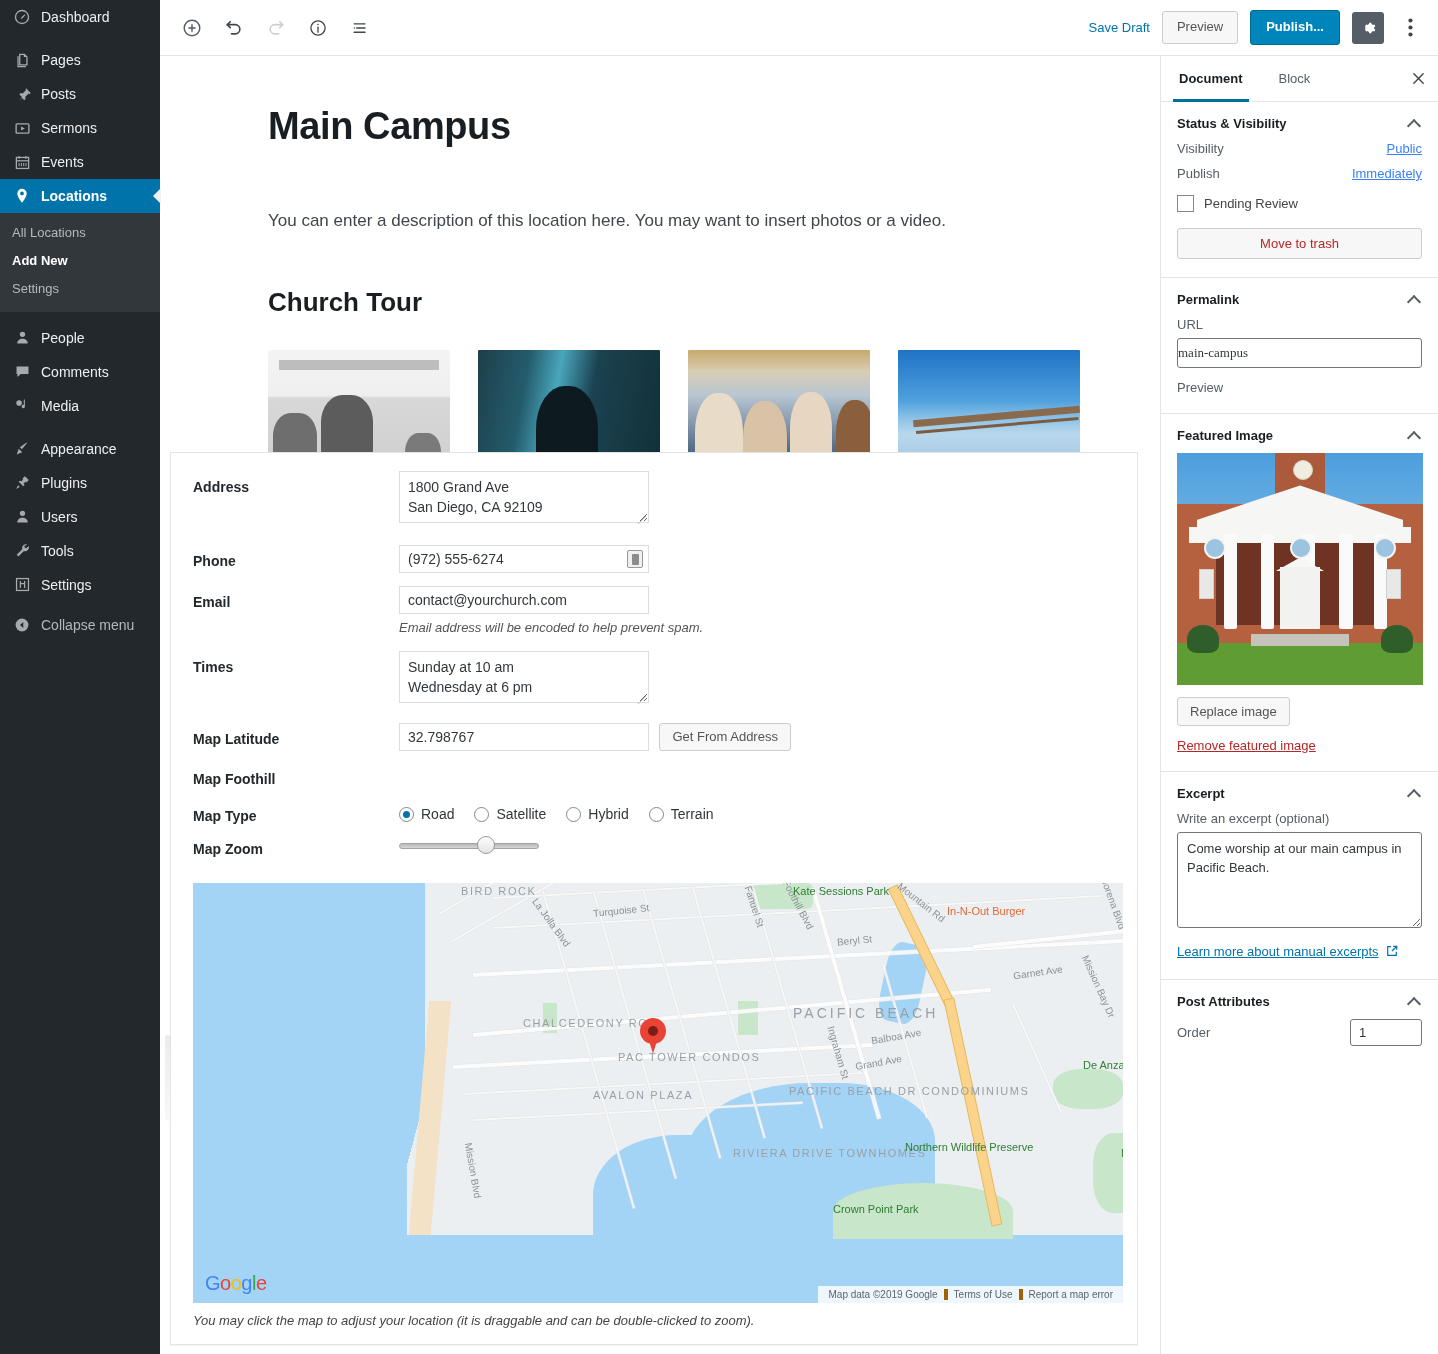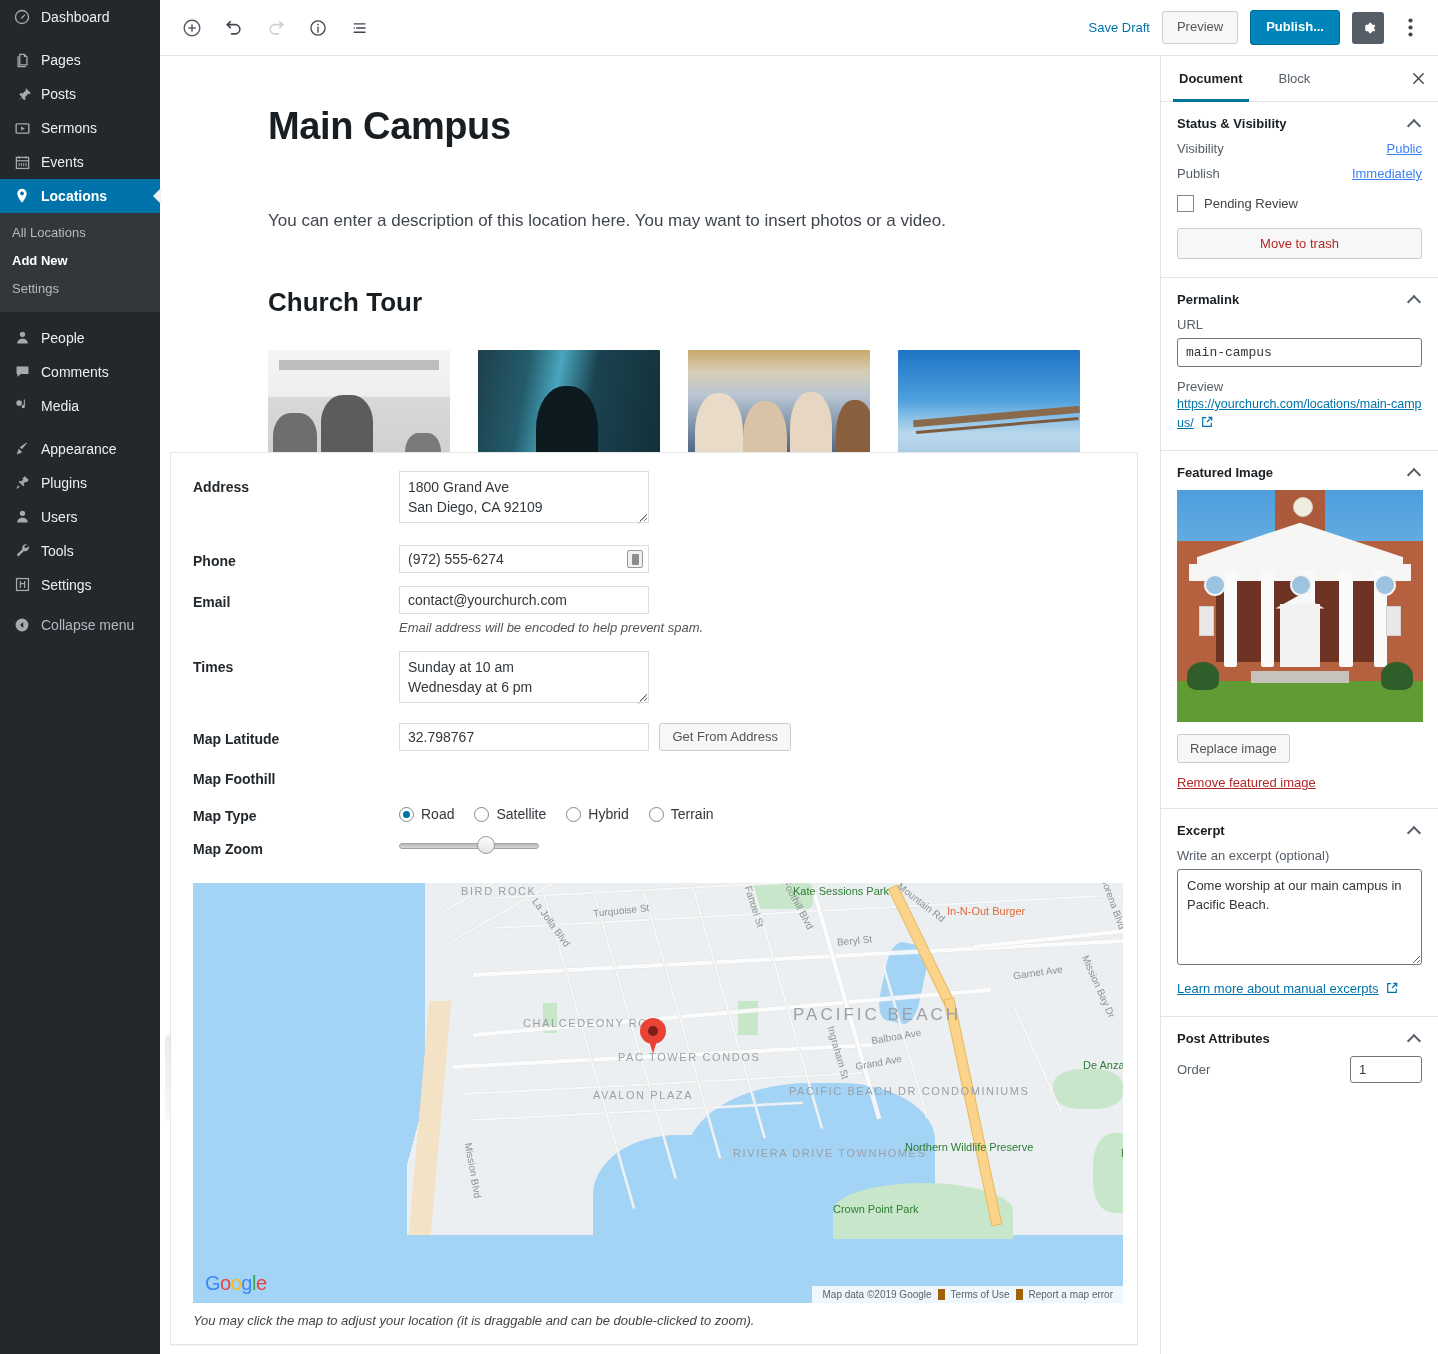--- a/index.html
+++ b/index.html
@@ -250,21 +250,21 @@
     letter-spacing:-0.5px; font-family:"Liberation Sans", sans-serif;
   }
   .gmark span:nth-child(1){color:#4285f4;} .gmark span:nth-child(2){color:#ea4335;}
   .gmark span:nth-child(3){color:#fbbc05;} .gmark span:nth-child(4){color:#4285f4;}
   .gmark span:nth-child(5){color:#34a853;} .gmark span:nth-child(6){color:#ea4335;}
   .map-credits {
     position:absolute; right:0; bottom:0; height:17px; background:rgba(255,255,255,.82);
     display:flex; align-items:center; gap:0; font-size:10px; color:#5f6368; padding:0 4px;
   }
   .map-credits span { padding:0 6px; }
-  .map-credits span + span { border-left:7px solid #a16207; }
+  .map-credits span + span { border-left:4px solid #a16207; }
   .map-note {
     font-size:13px; font-style:italic; color:#444; padding:10px 22px 16px 22px;
   }
 
   
   #settings {
     position:absolute; right:0; top:56px; width:278px; height:1298px;
     background:#fff; border-left:1px solid #e2e4e7; z-index:22; overflow:hidden;
   }
   .set-tabs {
@@ -306,22 +306,22 @@
   .set-link { color:#3b82f6; text-decoration:underline; cursor:pointer; font-size:13px;text-align:center; }
   .pend-row { display:flex; align-items:center; gap:10px; margin:14px 0 16px 0; }
   .pend-box { width:17px; height:17px; border:1px solid #7e8993; background:#fff; cursor:pointer; }
   .pend-lbl { font-size:13px; color:#444; }
   .trash-btn {
     width:100%; text-align:center; font-size:13px; color:#b52727; background:#f7f7f7;
     border:1px solid #ccc; border-radius:3px; padding:7px 0; cursor:pointer;
   }
   .field-lbl { font-size:13px; color:#555d66; margin-bottom:6px; }
   .set-input {
-    width:100%; border:1px solid #757575; border-radius:3px; padding:6px 8px;
-    font-size:13px; font-family:Liberation Mono, monospace; color:#32373c; outline:none;
+    width:100%; border:1px solid #757575; border-radius:3px; padding:6px 0;
+    font-size:13px; font-family:Liberation Serif, serif; color:#32373c; outline:none;
   }
   .preview-lbl { font-size:13px; color:#555d66; margin-top:12px; }
   .preview-url {
     font-size:12.5px; color:#0073aa; text-decoration:underline; word-break:break-all;
     line-height:1.45; cursor:pointer; display:inline;
   }
   .ext-ico { display:inline-block; vertical-align:-1px; margin-left:3px; }
   .feat-img {
     width:246px; height:232px; position:relative; overflow:hidden; margin-bottom:12px;
     background:linear-gradient(#6fb6e8 0%, #9ecdf0 26%, #9ecdf0 26%, #7ab648 100%);
@@ -758,21 +758,21 @@
       <div class="maplabel st" style="left:578px;top:16px;transform:rotate(62deg)">Foothill Blvd</div>
       <div class="maplabel st" style="left:644px;top:52px;transform:rotate(-6deg)">Beryl St</div>
       <div class="maplabel st" style="left:700px;top:14px;transform:rotate(38deg)">Mountain Rd</div>
       <div class="maplabel park" style="left:600px;top:2px;text-align:center;line-height:1.15">Kate Sessions Park</div>
       <div class="maplabel biz" style="left:754px;top:22px">In-N-Out Burger</div>
       <div class="maplabel st" style="left:892px;top:14px;transform:rotate(70deg)">Morena Blvd</div>
       <div class="maplabel st" style="left:930px;top:56px;transform:rotate(-8deg)">Balboa Ave</div>
 
       <div class="maplabel st" style="left:820px;top:84px;transform:rotate(-8deg)">Garnet Ave</div>
       <div class="maplabel" style="left:330px;top:132px;width:130px;text-align:center;line-height:1.5">CHALCEDEONY ROW</div>
-      <div class="maplabel" style="left:600px;top:122px;font-size:17px;letter-spacing:3px">PACIFIC BEACH</div>
+      <div class="maplabel" style="left:600px;top:122px;font-size:14px;letter-spacing:3px">PACIFIC BEACH</div>
       <div class="maplabel st" style="left:872px;top:98px;transform:rotate(66deg)">Mission Bay Dr</div>
       <div class="maplabel" style="left:425px;top:166px;width:140px;text-align:center;line-height:1.5">PAC TOWER CONDOS</div>
       <div class="maplabel st" style="left:618px;top:164px;transform:rotate(74deg)">Ingraham St</div>
       <div class="maplabel st" style="left:678px;top:148px;transform:rotate(-10deg)">Balboa Ave</div>
       <div class="maplabel st" style="left:662px;top:174px;transform:rotate(-10deg)">Grand Ave</div>
       <div class="maplabel" style="left:400px;top:206px">AVALON PLAZA</div>
       <div class="maplabel" style="left:596px;top:200px;width:180px;text-align:center;line-height:1.5">PACIFIC BEACH DR CONDOMINIUMS</div>
       <div class="maplabel park" style="left:890px;top:176px;width:66px;text-align:center;line-height:1.25">De Anza Cove Park</div>
 
       <div class="maplabel" style="left:540px;top:262px;width:150px;text-align:center;line-height:1.5">RIVIERA DRIVE TOWNHOMES</div>
@@ -832,30 +832,20 @@
   </div>
 
   <div class="panel">
     <div class="panel-head">
       <span class="panel-title">Permalink</span>
       <span class="chev"></span>
     </div>
     <div class="field-lbl">URL</div>
     <input class="set-input" type="text" value="main-campus" style="">
     <div class="preview-lbl">Preview</div>
-    <div>
-      <span class="preview-url">https://yourchurch.com/locations/main-campus/</span>
-      <span class="ext-ico">
-        <svg width="12" height="12" viewBox="0 0 14 14" fill="none" stroke="#0073aa" stroke-width="1.4">
-          <path d="M6 2H2v10h10V8"></path>
-            <path d="M8.5 1.5H12.5V5.5"></path>
-            <path d="M12.3 1.7L7 7"></path>
-          </svg>
-      </span>
-    </div>
   </div>
 
   <div class="panel">
     <div class="panel-head">
       <span class="panel-title">Featured Image</span>
       <span class="chev"></span>
     </div>
     <div class="feat-img">
       <div class="fi-sky"></div>
       <div class="fi-grass"></div>

